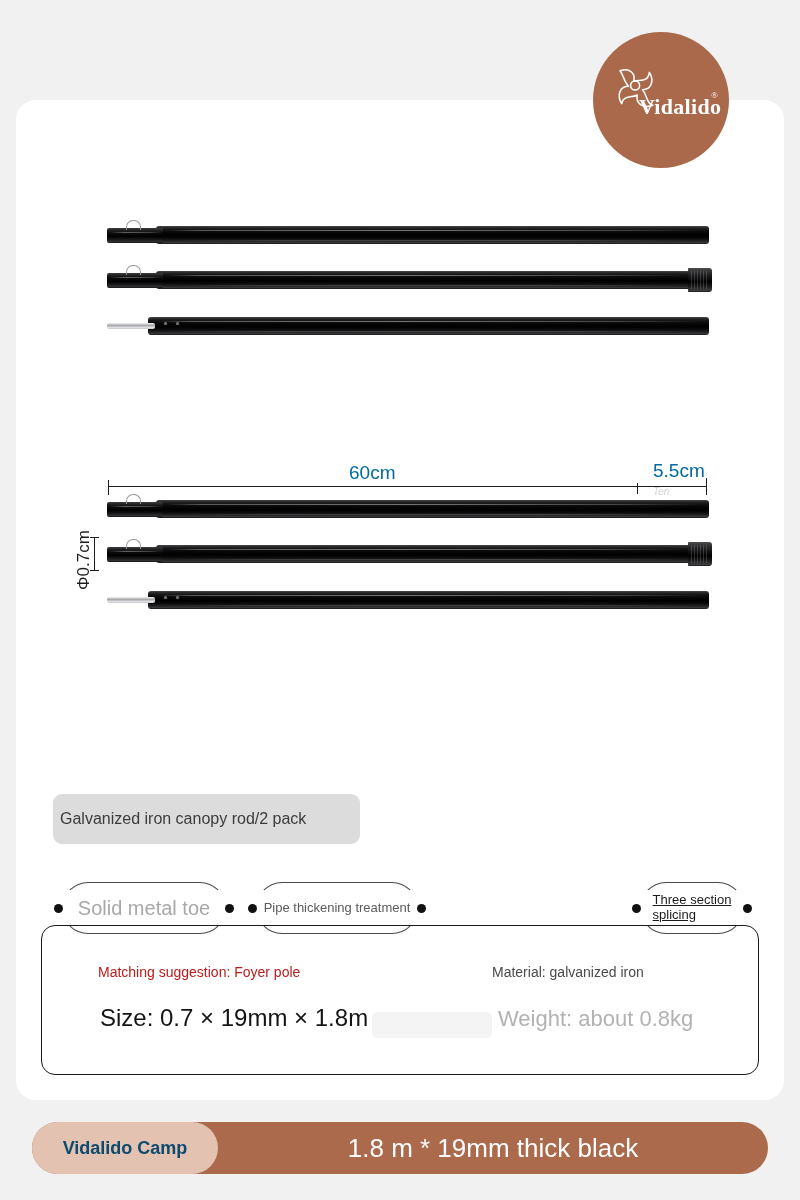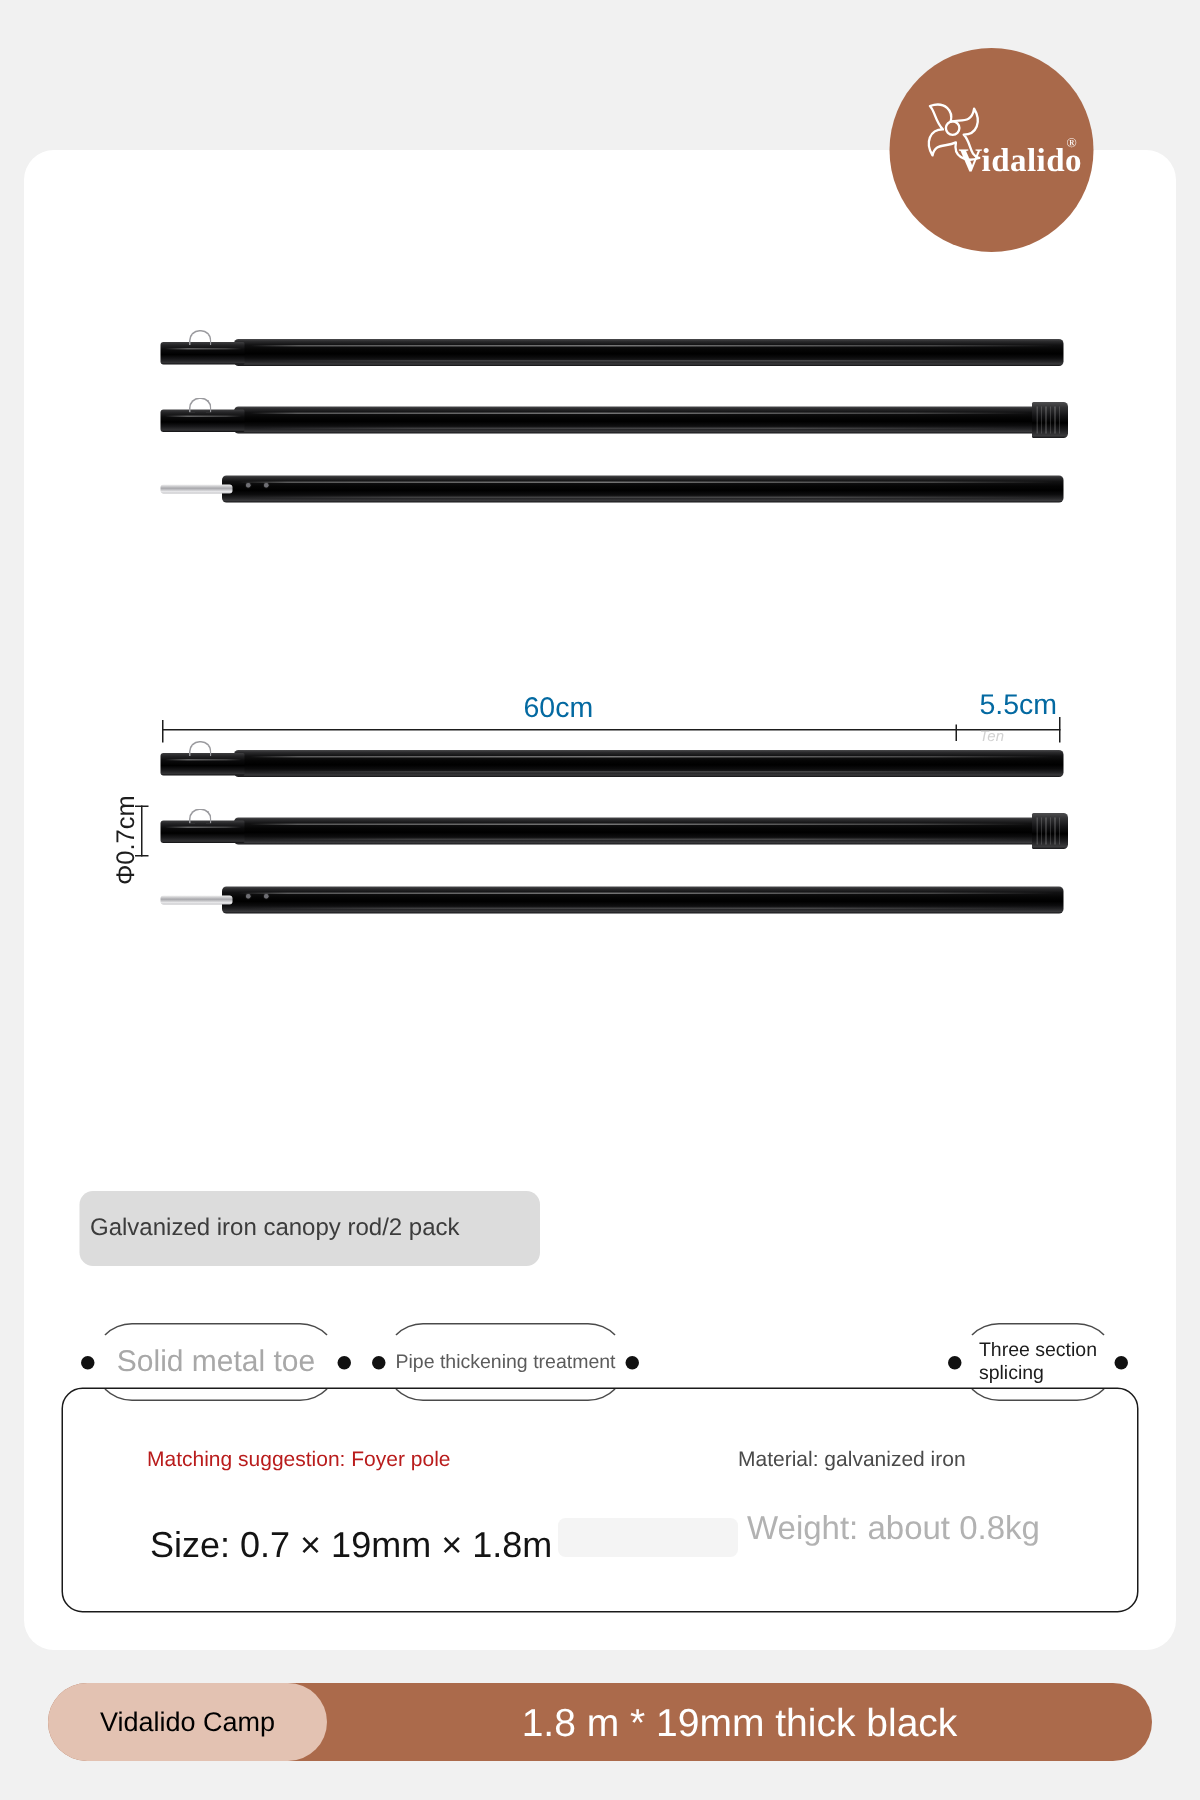--- a/index.html
+++ b/index.html
@@ -319,21 +319,21 @@
   }
 
   .badge.b1 { left: 0px;   width: 182px; }
   .badge.b2 { left: 194px; width: 180px; }
   .badge.b3 { left: 386px; width: 180px; }
   .badge.b4 { left: 578px; width: 122px; }
 
   .badge.b1 .btext { color: #a8a8a8; font-size: 20px; }
   .badge.b2 .btext { color: #5b5b5b; font-size: 13px; }
   .badge.b3 .btext { color: #1b1b1b; font-size: 17px; }
-  .badge.b4 .btext { color: #1b1b1b; font-size: 13px; white-space: pre-line; }
+  .badge.b4 .btext { color: #1b1b1b; font-size: 13px; white-space: pre-line; text-decoration: underline; }
 
   
   .spec-box {
     position: absolute;
     left: 41px;
     top: 925px;
     width: 718px;
     height: 150px;
     border: 1.6px solid #1a1a1a;
     border-radius: 14px;
@@ -343,21 +343,21 @@
     position: absolute;
     font-size: 14px;
     white-space: nowrap;
   }
   .spec-big {
     position: absolute;
     white-space: nowrap;
   }
   .spec-matching { left: 56px;  top: 38px;  color: #b91c1c; }
   .spec-material { left: 450px; top: 38px;  color: #4a4a4a; }
-  .spec-size     { left: 58px;  top: 78px;  color: #141414; font-size: 24px; margin-top: 13px; }
+  .spec-size     { left: 58px;  top: 78px;  color: #141414; font-size: 24px; }
   .spec-weight   { left: 456px; top: 80px;  color: #b2b2b2; font-size: 22px; }
   .spec-watermark {
     position: absolute;
     left: 330px;
     top: 86px;
     width: 120px;
     height: 26px;
     background: #f4f4f4;
     border-radius: 5px;
   }
@@ -378,23 +378,23 @@
     top: 0;
     width: 186px;
     height: 52px;
     border-radius: 26px;
     background: #e3c2b2;
     display: flex;
     align-items: center;
     justify-content: center;
   }
   .banner-chip-text {
-    color: #000000;
+    color: #0c4a6e;
     font-size: 18px;
-    font-weight: normal;
+    font-weight: bold;
     white-space: nowrap;
   }
   .banner-title {
     position: absolute;
     left: 186px;
     right: 0;
     top: 0;
     height: 52px;
     display: flex;
     align-items: center;

